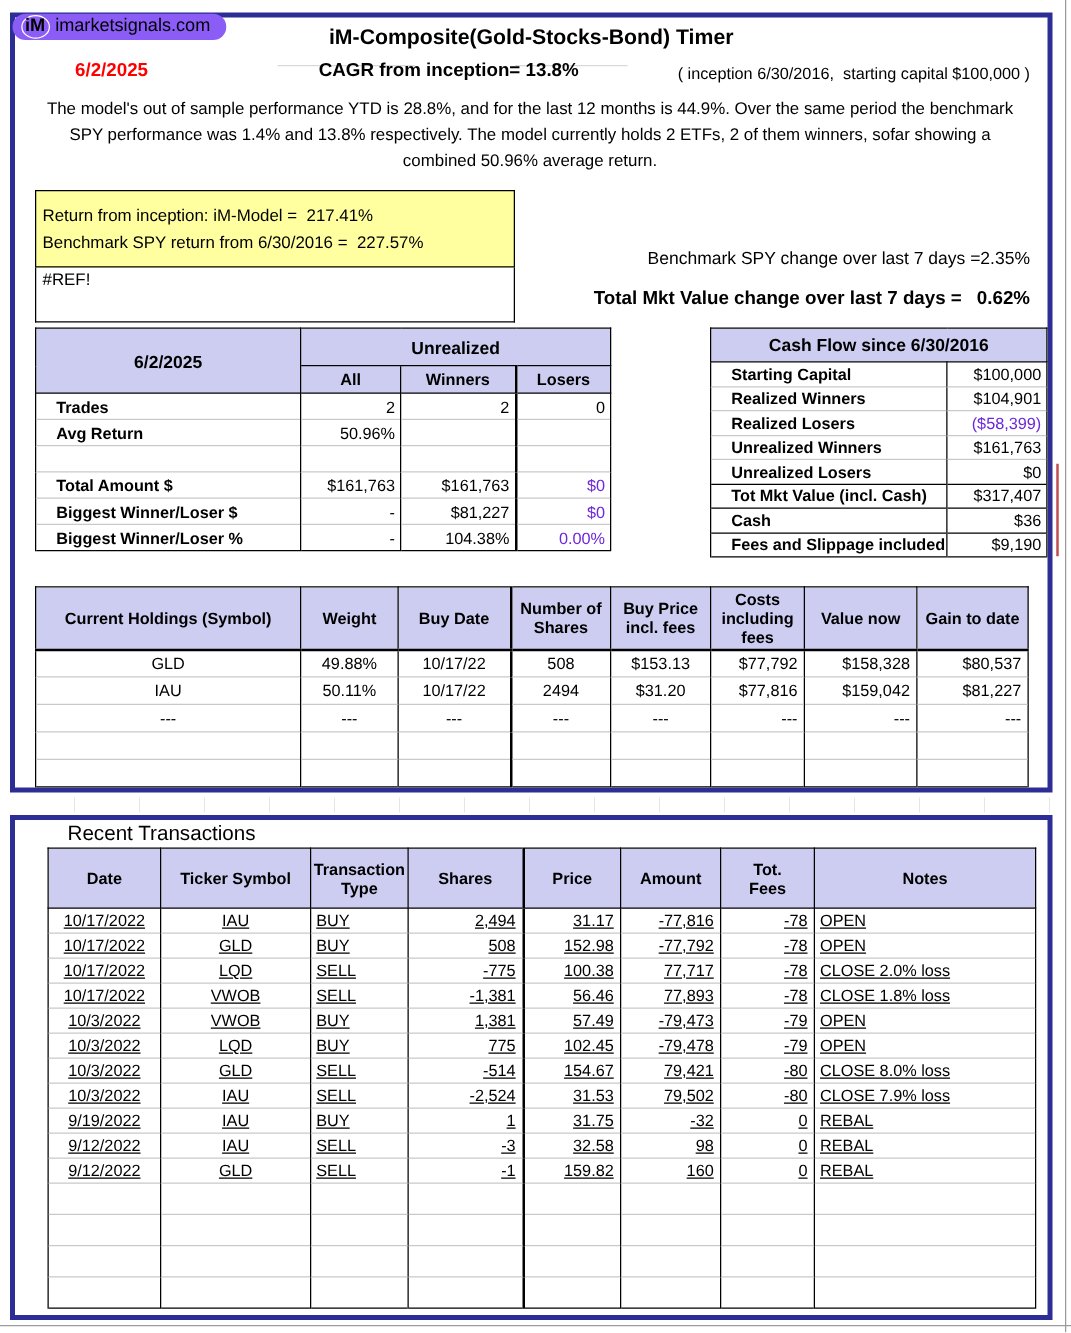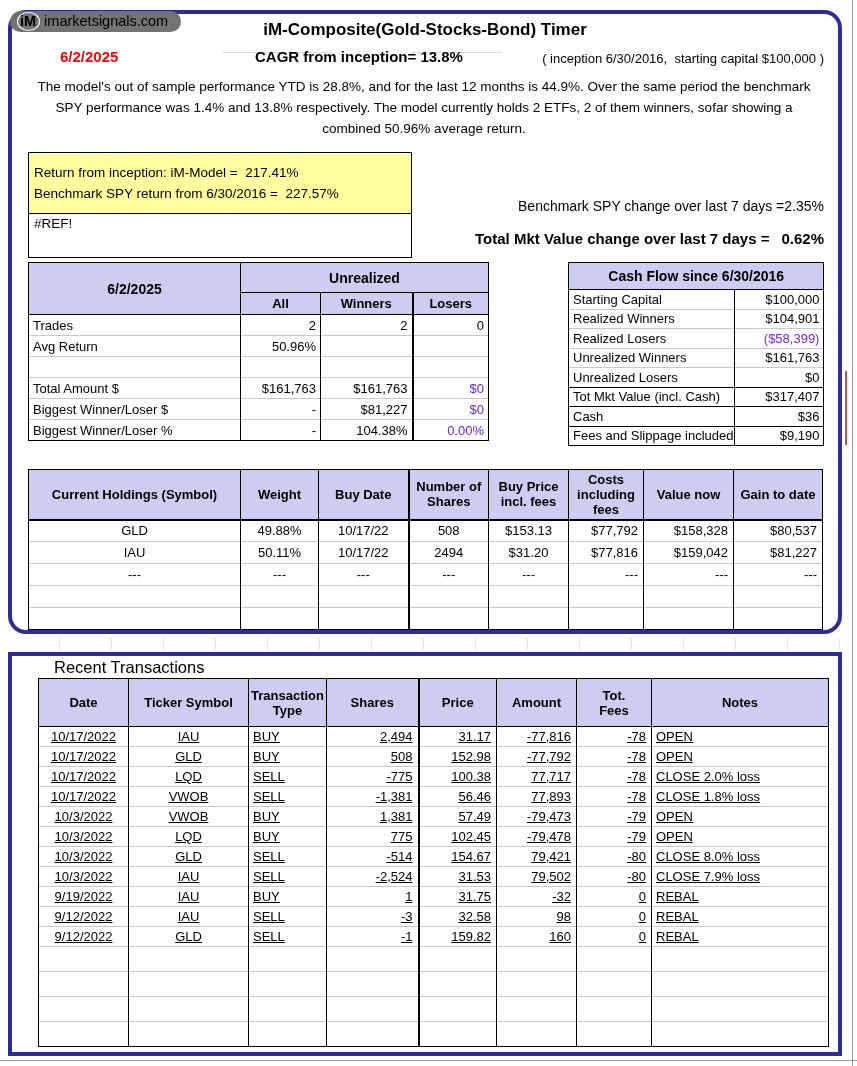--- a/index.html
+++ b/index.html
@@ -10,25 +10,25 @@
 
   
   .edge-right{left:852px;top:0;width:1px;height:1066px;background:#9b9b9b;}
   .edge-bottom{left:0;top:1060px;width:857px;height:1px;background:#9b9b9b;}
   .scroll-marker{left:845px;top:371px;width:2px;height:74px;background:#c05050;}
   .gap-grid{left:8px;top:638px;width:834px;height:12px;
             background:repeating-linear-gradient(90deg,transparent 0 51px,#e6e6e6 51px 52px);}
 
   
   .panel{position:absolute;left:8px;width:834px;border:4px solid #2d2d96;background:#fff;box-sizing:border-box;}
-  #panel-top{top:10px;height:624px;border-radius:18px;}
+  #panel-top{top:10px;height:624px;}
   #panel-bottom{top:652px;height:404px;}
 
   
-  #logo{left:10px;top:11px;background:#737373;border-radius:12px;padding:2px 13px 3px 7px;
+  #logo{left:10px;top:11px;background:#8b5cf6;border-radius:12px;padding:2px 13px 3px 7px;
         font-size:14.5px;z-index:5;}
   #logo .badge{font-weight:bold;border:1.5px solid #fff;border-radius:50%;padding:0 3px 1px 2px;margin-right:4px;}
 
   
   .page-title{top:6px;left:0;right:0;text-align:center;font-weight:bold;font-size:17px;}
   .title-underline{height:1px;background:#d9d9d9;}
   .report-date{top:34px;left:48px;color:#ff0000;font-weight:bold;font-size:15px;}
   .cagr{top:34px;left:243px;font-weight:bold;font-size:15px;}
   .inception-note{top:37px;right:14px;font-size:13px;}
   .summary{top:62px;left:16px;width:792px;font-size:13.5px;line-height:21px;text-align:center;}
@@ -46,21 +46,21 @@
   
   .tbl{border-collapse:collapse;table-layout:fixed;background:#fff;border:1.5px solid #000;font-size:13px;}
   .tbl th{background:#cdcdf2;font-weight:bold;border:1px solid #000;font-size:13px;
           text-align:center;vertical-align:middle;white-space:pre-line;overflow:hidden;}
   .tbl thead th{border-bottom:1.5px solid #000;}
   .tbl td{border-left:1px solid #000;border-right:1px solid #000;border-top:1px solid #c9c9c9;
           overflow:hidden;white-space:nowrap;vertical-align:middle;}
   .thick-left{border-left:2px solid #000 !important;}
   .thick-top td{border-top:1.5px solid #000 !important;}
   .red{color:#6d28d9;}
-  td.lbl{text-align:left;padding-left:4px;}
+  td.lbl{text-align:left;padding-left:16px;font-weight:bold;}
   td.num{text-align:right;padding-right:4px;}
   td.cc{text-align:center;}
   td.rr{text-align:right;padding-right:5px;}
   td.ll{text-align:left;padding-left:4px;}
 
   #unrl-table{top:248px;left:16px;}
   #unrl-table thead tr:first-child{height:30px;}
   #unrl-table thead tr:last-child{height:22px;}
   #unrl-table tbody tr{height:21px;}
 

